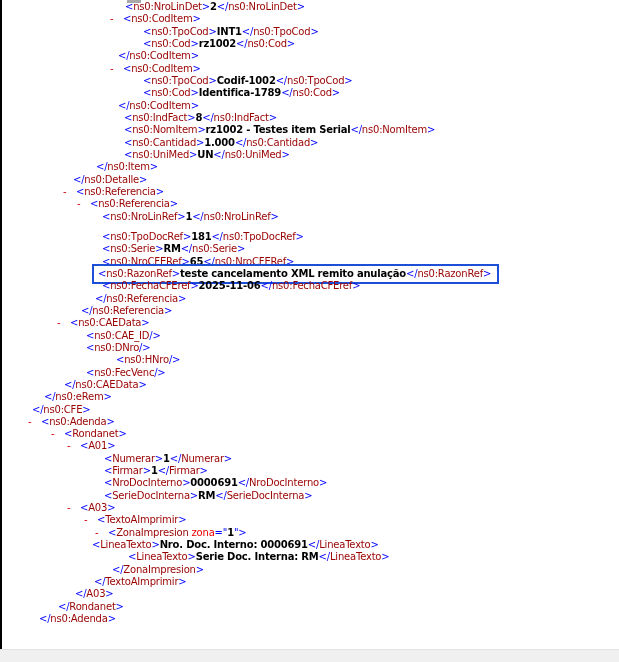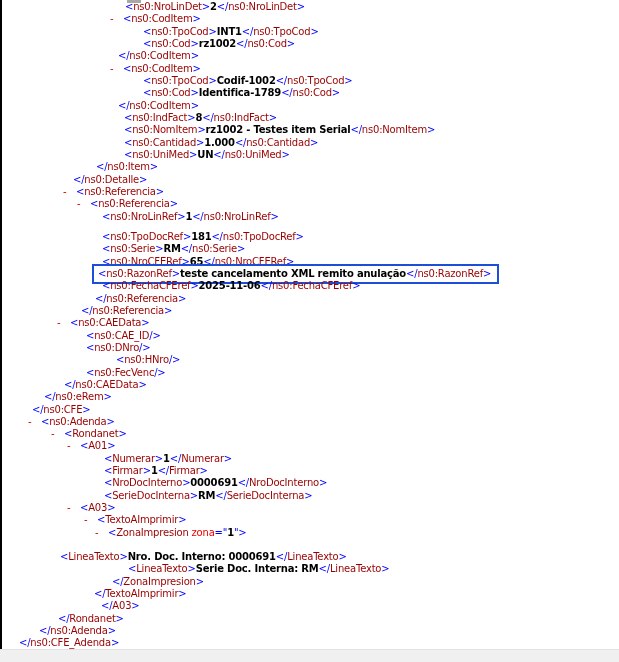--- a/index.html
+++ b/index.html
@@ -71,24 +71,23 @@
       <div class="line" style="padding-left: 41px;"><span class="dash" style="left: 28px;">-</span><span class="seg"><span class="p">&lt;</span><span class="t">ns0:Adenda</span><span class="p">&gt;</span></span></div>
       <div class="line" style="padding-left: 64px;"><span class="dash" style="left: 51px;">-</span><span class="seg"><span class="p">&lt;</span><span class="t">Rondanet</span><span class="p">&gt;</span></span></div>
       <div class="line" style="padding-left: 80px;"><span class="dash" style="left: 67px;">-</span><span class="seg"><span class="p">&lt;</span><span class="t">A01</span><span class="p">&gt;</span></span></div>
       <div class="line" style="padding-left: 104px;"><span class="seg"><span class="p">&lt;</span><span class="t">Numerar</span><span class="p">&gt;</span><span class="v">1</span><span class="p">&lt;/</span><span class="t">Numerar</span><span class="p">&gt;</span></span></div>
       <div class="line" style="padding-left: 104px;"><span class="seg"><span class="p">&lt;</span><span class="t">Firmar</span><span class="p">&gt;</span><span class="v">1</span><span class="p">&lt;/</span><span class="t">Firmar</span><span class="p">&gt;</span></span></div>
       <div class="line" style="padding-left: 104px;"><span class="seg"><span class="p">&lt;</span><span class="t">NroDocInterno</span><span class="p">&gt;</span><span class="v">0000691</span><span class="p">&lt;/</span><span class="t">NroDocInterno</span><span class="p">&gt;</span></span></div>
       <div class="line" style="padding-left: 104px;"><span class="seg"><span class="p">&lt;</span><span class="t">SerieDocInterna</span><span class="p">&gt;</span><span class="v">RM</span><span class="p">&lt;/</span><span class="t">SerieDocInterna</span><span class="p">&gt;</span></span></div>
       <div class="line" style="padding-left: 80px;"><span class="dash" style="left: 67px;">-</span><span class="seg"><span class="p">&lt;</span><span class="t">A03</span><span class="p">&gt;</span></span></div>
       <div class="line" style="padding-left: 97px;"><span class="dash" style="left: 84px;">-</span><span class="seg"><span class="p">&lt;</span><span class="t">TextoAImprimir</span><span class="p">&gt;</span></span></div>
       <div class="line" style="padding-left: 108px;"><span class="dash" style="left: 95px;">-</span><span class="seg"><span class="p">&lt;</span><span class="t">ZonaImpresion</span><span class="sp"> </span><span class="a">zona</span><span class="p">="</span><span class="av">1</span><span class="p">"&gt;</span></span></div>
-      <div class="line" style="padding-left: 60px; margin-top: 12px;"><span class="seg"><span class="p">&lt;</span><span class="t">LineaTexto</span><span class="p">&gt;</span><span class="v">Nro. Doc. Interno: 0000691</span><span class="p">&lt;/</span><span class="t">LineaTexto</span><span class="p">&gt;</span></span></div>
+      <div class="line" style="padding-left: 92px;"><span class="seg"><span class="p">&lt;</span><span class="t">LineaTexto</span><span class="p">&gt;</span><span class="v">Nro. Doc. Interno: 0000691</span><span class="p">&lt;/</span><span class="t">LineaTexto</span><span class="p">&gt;</span></span></div>
       <div class="line" style="padding-left: 128px;"><span class="seg"><span class="p">&lt;</span><span class="t">LineaTexto</span><span class="p">&gt;</span><span class="v">Serie Doc. Interna: RM</span><span class="p">&lt;/</span><span class="t">LineaTexto</span><span class="p">&gt;</span></span></div>
       <div class="line" style="padding-left: 112px;"><span class="seg"><span class="p">&lt;/</span><span class="t">ZonaImpresion</span><span class="p">&gt;</span></span></div>
       <div class="line" style="padding-left: 94px;"><span class="seg"><span class="p">&lt;/</span><span class="t">TextoAImprimir</span><span class="p">&gt;</span></span></div>
-      <div class="line" style="padding-left: 101px;"><span class="seg"><span class="p">&lt;/</span><span class="t">A03</span><span class="p">&gt;</span></span></div>
+      <div class="line" style="padding-left: 75px;"><span class="seg"><span class="p">&lt;/</span><span class="t">A03</span><span class="p">&gt;</span></span></div>
       <div class="line" style="padding-left: 58px;"><span class="seg"><span class="p">&lt;/</span><span class="t">Rondanet</span><span class="p">&gt;</span></span></div>
       <div class="line" style="padding-left: 39px;"><span class="seg"><span class="p">&lt;/</span><span class="t">ns0:Adenda</span><span class="p">&gt;</span></span></div>
-      <div class="line" style="padding-left: 19px;"><span class="seg"><span class="p">&lt;/</span><span class="t">ns0:CFE_Adenda</span><span class="p">&gt;</span></span></div>
     </div>
   <div class="leftborder"></div>
   <div class="bottombar"></div>
 </div>
 
 </body></html>

